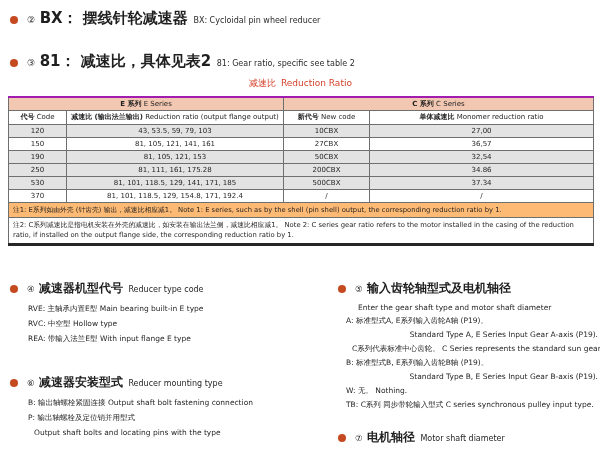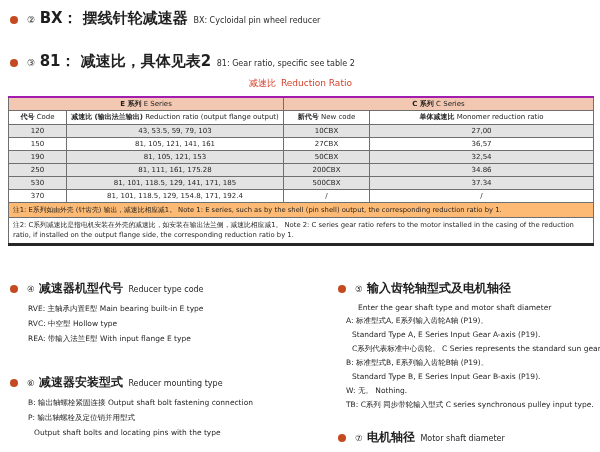--- a/index.html
+++ b/index.html
@@ -50,21 +50,21 @@
   .col-left  { left:10px;  top:276px; width:324px; }
   .col-right { left:338px; top:276px; width:260px; }
   .sec-head { display:block; white-space:nowrap; padding-top:4px; margin-bottom:4px; }
   .sec-head .cnum { font-size:8.5px; margin-right:2px; }
   .sec-head .zh { font-size:12px; font-weight:bold; margin-right:3px; }
   .sec-head .en { font-size:8px; }
   .li { white-space:nowrap; }
   .col-left  .li { padding-left:18px; line-height:15px; }
   .col-left  .li.sub { padding-left:24px; }
   .col-right .li { padding-left:8px;  line-height:14px; }
-  .col-right .li.sub { padding-left:14px; }
+  .col-right .li.sub { padding-left:14px;text-align:right; }
   .col-right .li.subtitle { padding-left:20px; line-height:13px; }
   .sec-6 { margin-top:24px; }
   .sec-7 { margin-top:13px; }
 </style>
 </head>
 <body>
 
 <div class="page">
 
   <div class="intro-line" style="top:9px;">

